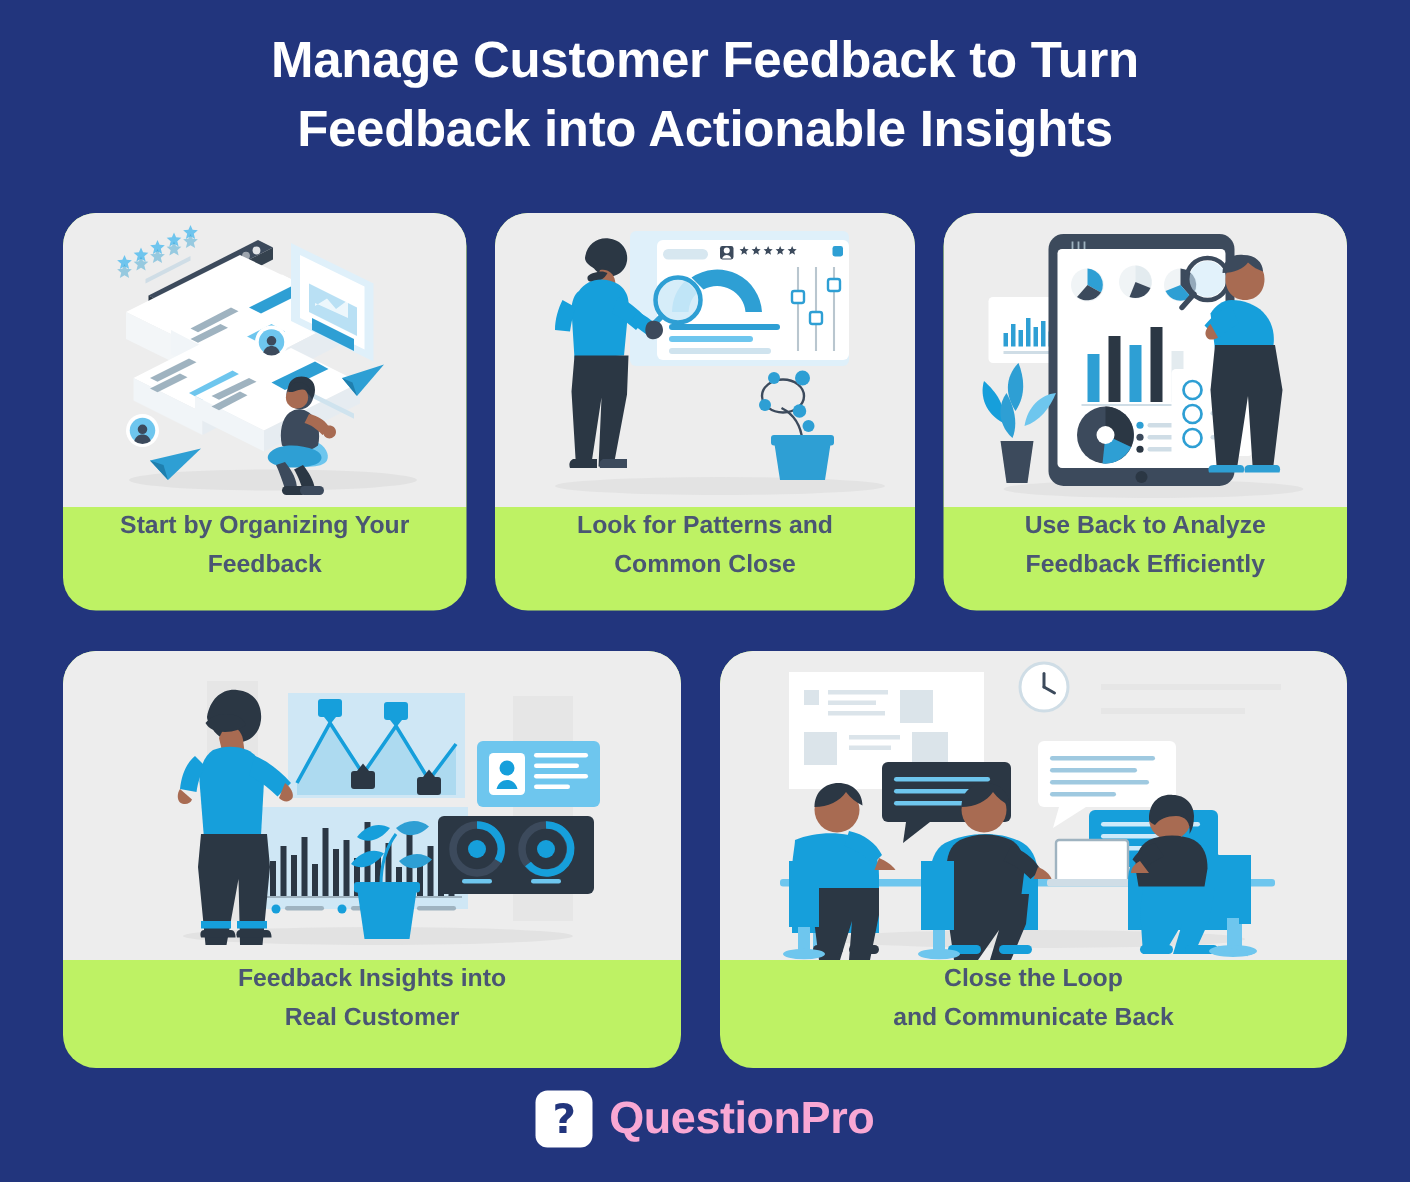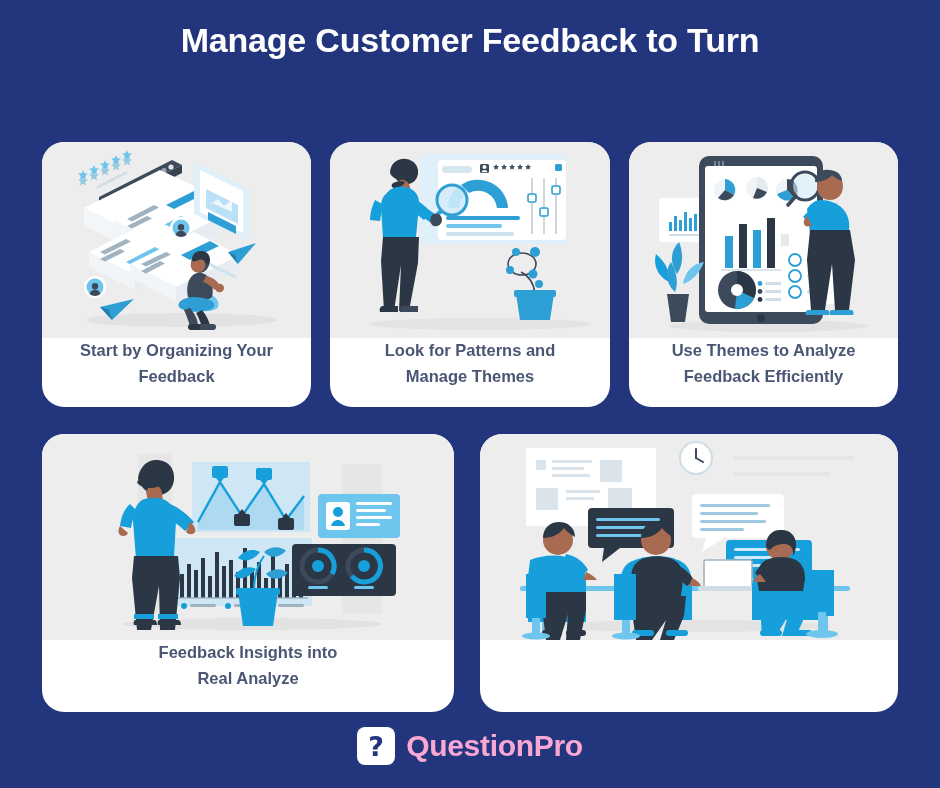--- a/index.html
+++ b/index.html
@@ -16,21 +16,21 @@
     position:absolute;left:0;top:18px;width:940px;
     text-align:center;color:#ffffff;
     font-size:34px;font-weight:bold;line-height:1.34;
     letter-spacing:-0.2px;
   }
   .title .line{display:block;}
 
   
   .card{
     position:absolute;
-    background:#ffffff;
+    background:#bef264;
     border-radius:22px;
     overflow:hidden;
   }
   .card .art{
     position:absolute;left:0;top:0;right:0;
     display:block;
   }
   .card .label{
     position:absolute;left:8px;right:8px;
     text-align:center;
@@ -61,20 +61,21 @@
     color:#f9a8d4;font-size:30px;font-weight:bold;letter-spacing:-0.3px;
   }
 </style>
 </head>
 <body>
 
 <div class="page">
 
   <div class="title">
     <span class="line">Manage Customer Feedback to Turn</span>
+    <span class="line">Feedback into Actionable Insights</span>
   </div>
 
   <div class="card c1">
     <svg class="art" viewBox="0 0 269 196" width="269" height="196">
       <rect width="269" height="196" fill="#ededed"></rect>
       <ellipse cx="140" cy="178" rx="96" ry="7" fill="#e2e2e2"></ellipse>
 
       <g fill="#6fc5ee">
         <g transform="translate(36,28)">
           <polygon points="5,0 6.4,3.2 9.9,3.5 7.2,5.9 8.1,9.4 5,7.5 1.9,9.4 2.8,5.9 0.1,3.5 3.6,3.2"></polygon>
@@ -287,21 +288,21 @@
         <circle cx="186" cy="110" r="4" fill="#2e9fd4"></circle>
         <circle cx="180" cy="128" r="4" fill="#2e9fd4"></circle>
         <circle cx="203" cy="132" r="4.5" fill="#2e9fd4"></circle>
         <circle cx="209" cy="142" r="4" fill="#2e9fd4"></circle>
         <path d="M186 152h38l-4 26h-30z" fill="#2e9fd4"></path>
         <rect x="184" y="148" width="42" height="7" rx="2" fill="#2e9fd4"></rect>
       </g>
     </svg>
     <div class="label">
       <span>Look for Patterns and</span><br>
-      <span>Manage Themes</span>
+      <span>Common Close</span>
     </div>
   </div>
 
   <div class="card c3">
     <svg class="art" viewBox="0 0 269 196" width="269" height="196">
       <rect width="269" height="196" fill="#ededed"></rect>
       <ellipse cx="140" cy="184" rx="100" ry="6" fill="#e3e3e3"></ellipse>
 
       <g>
         <rect x="30" y="56" width="66" height="44" rx="3" fill="#ffffff"></rect>
@@ -404,21 +405,21 @@
 
       <g>
         <path d="M48 132c-8-12-6-24 2-32 4 10 5 22-2 32z" fill="#2e9fd4"></path>
         <path d="M40 140c-12-6-16-18-13-28 8 7 15 17 13 28z" fill="#169fdb"></path>
         <path d="M54 142c2-13 11-21 21-22-4 10-11 19-21 22z" fill="#6ec6ee"></path>
         <path d="M46 150c-10-9-10-22-4-30 5 9 8 20 4 30z" fill="#2e9fd4"></path>
         <path d="M38 152h22l-4 28H42z" fill="#3c4a5c"></path>
       </g>
     </svg>
     <div class="label">
-      <span>Use Themes to Analyze</span><br>
+      <span>Use Back to Analyze</span><br>
       <span>Feedback Efficiently</span>
     </div>
   </div>
 
   <div class="card c4">
     <svg class="art" viewBox="0 0 412 206" width="412" height="206">
       <rect width="412" height="206" fill="#ededed"></rect>
       <rect x="96" y="20" width="34" height="160" fill="#e6e6e6"></rect>
       <rect x="300" y="30" width="40" height="150" fill="#e6e6e6"></rect>
       <ellipse cx="210" cy="190" rx="130" ry="6" fill="#e2e2e2"></ellipse>
@@ -530,21 +531,21 @@
         <path d="M196 124c6-8 15-10 22-6-6 8-15 11-22 6z" fill="#169fdb"></path>
         <path d="M222 118c7-6 16-6 22-1-7 7-16 8-22 1z" fill="#2e9fd4"></path>
         <path d="M192 142c6-8 15-11 22-7-6 8-15 12-22 7z" fill="#169fdb"></path>
         <path d="M224 140c7-6 16-6 22-1-7 7-16 8-22 1z" fill="#2e9fd4"></path>
         <path d="M196 158h40l-5 34h-30z" fill="#169fdb"></path>
         <rect x="194" y="154" width="44" height="7" rx="2" fill="#169fdb"></rect>
       </g>
     </svg>
     <div class="label">
       <span>Feedback Insights into</span><br>
-      <span>Real Analyze</span>
+      <span>Real Customer</span>
     </div>
   </div>
 
   <div class="card c5">
     <svg class="art" viewBox="0 0 418 206" width="418" height="206">
       <rect width="418" height="206" fill="#ededed"></rect>
       <ellipse cx="210" cy="192" rx="140" ry="6" fill="#e3e3e3"></ellipse>
 
       <g>
         <rect x="46" y="14" width="130" height="78" fill="#ffffff"></rect>
@@ -649,20 +650,24 @@
         <path d="M280 140c-4 2-6 5-6 8h12z" fill="#a86b52"></path>
         <path d="M282 158h48l-4 22-10 22h-14l6-20-12 20h-14l-2-30z" fill="#169fdb"></path>
         <rect x="280" y="196" width="22" height="6" rx="3" fill="#169fdb"></rect>
         <rect x="310" y="196" width="22" height="6" rx="3" fill="#169fdb"></rect>
         <path d="M330 136h24v46h-24z" fill="#169fdb"></path>
         <rect x="338" y="178" width="8" height="20" fill="#6ec6ee"></rect>
         <ellipse cx="342" cy="200" rx="16" ry="4" fill="#6ec6ee"></ellipse>
         <line x1="332" y1="198" x2="352" y2="202" stroke="#6ec6ee" stroke-width="3"></line>
       </g>
     </svg>
+    <div class="label">
+      <span>Close the Loop</span><br>
+      <span>and Communicate Back</span>
+    </div>
   </div>
 
   <div class="logo">
     <div class="logo-mark">?</div>
     <div class="logo-text">QuestionPro</div>
   </div>
 
 </div>
 
 </body></html>

